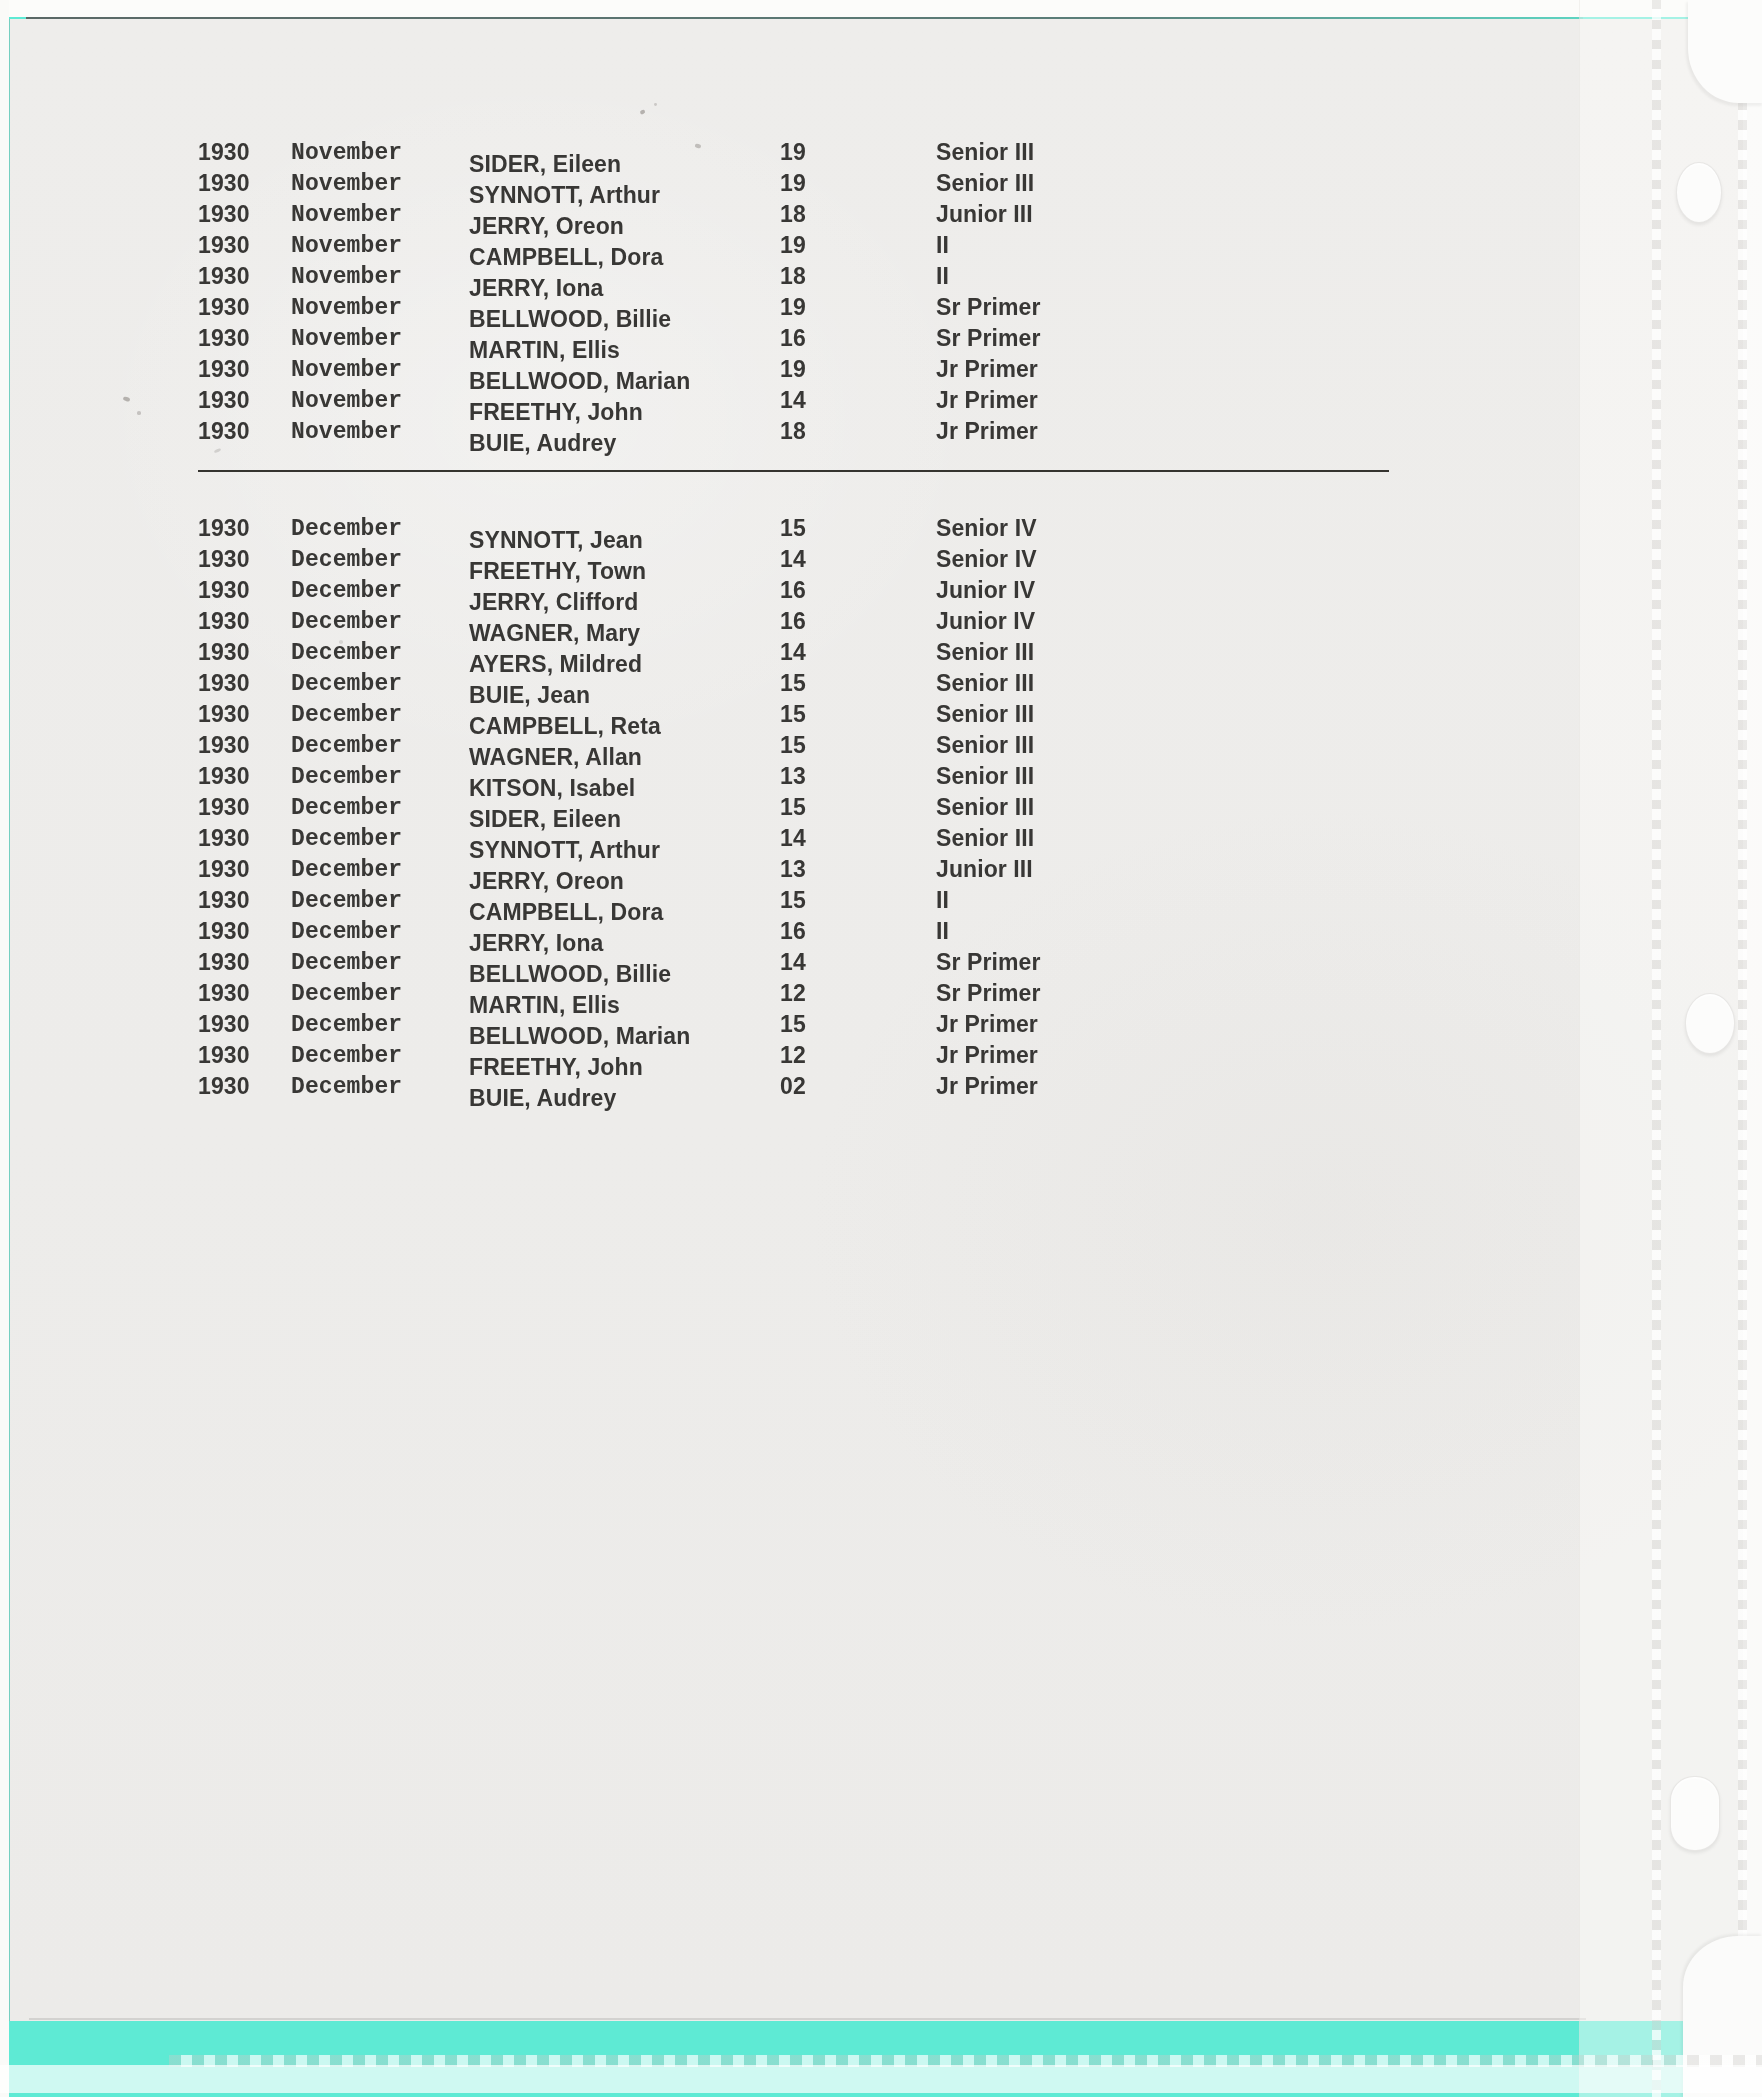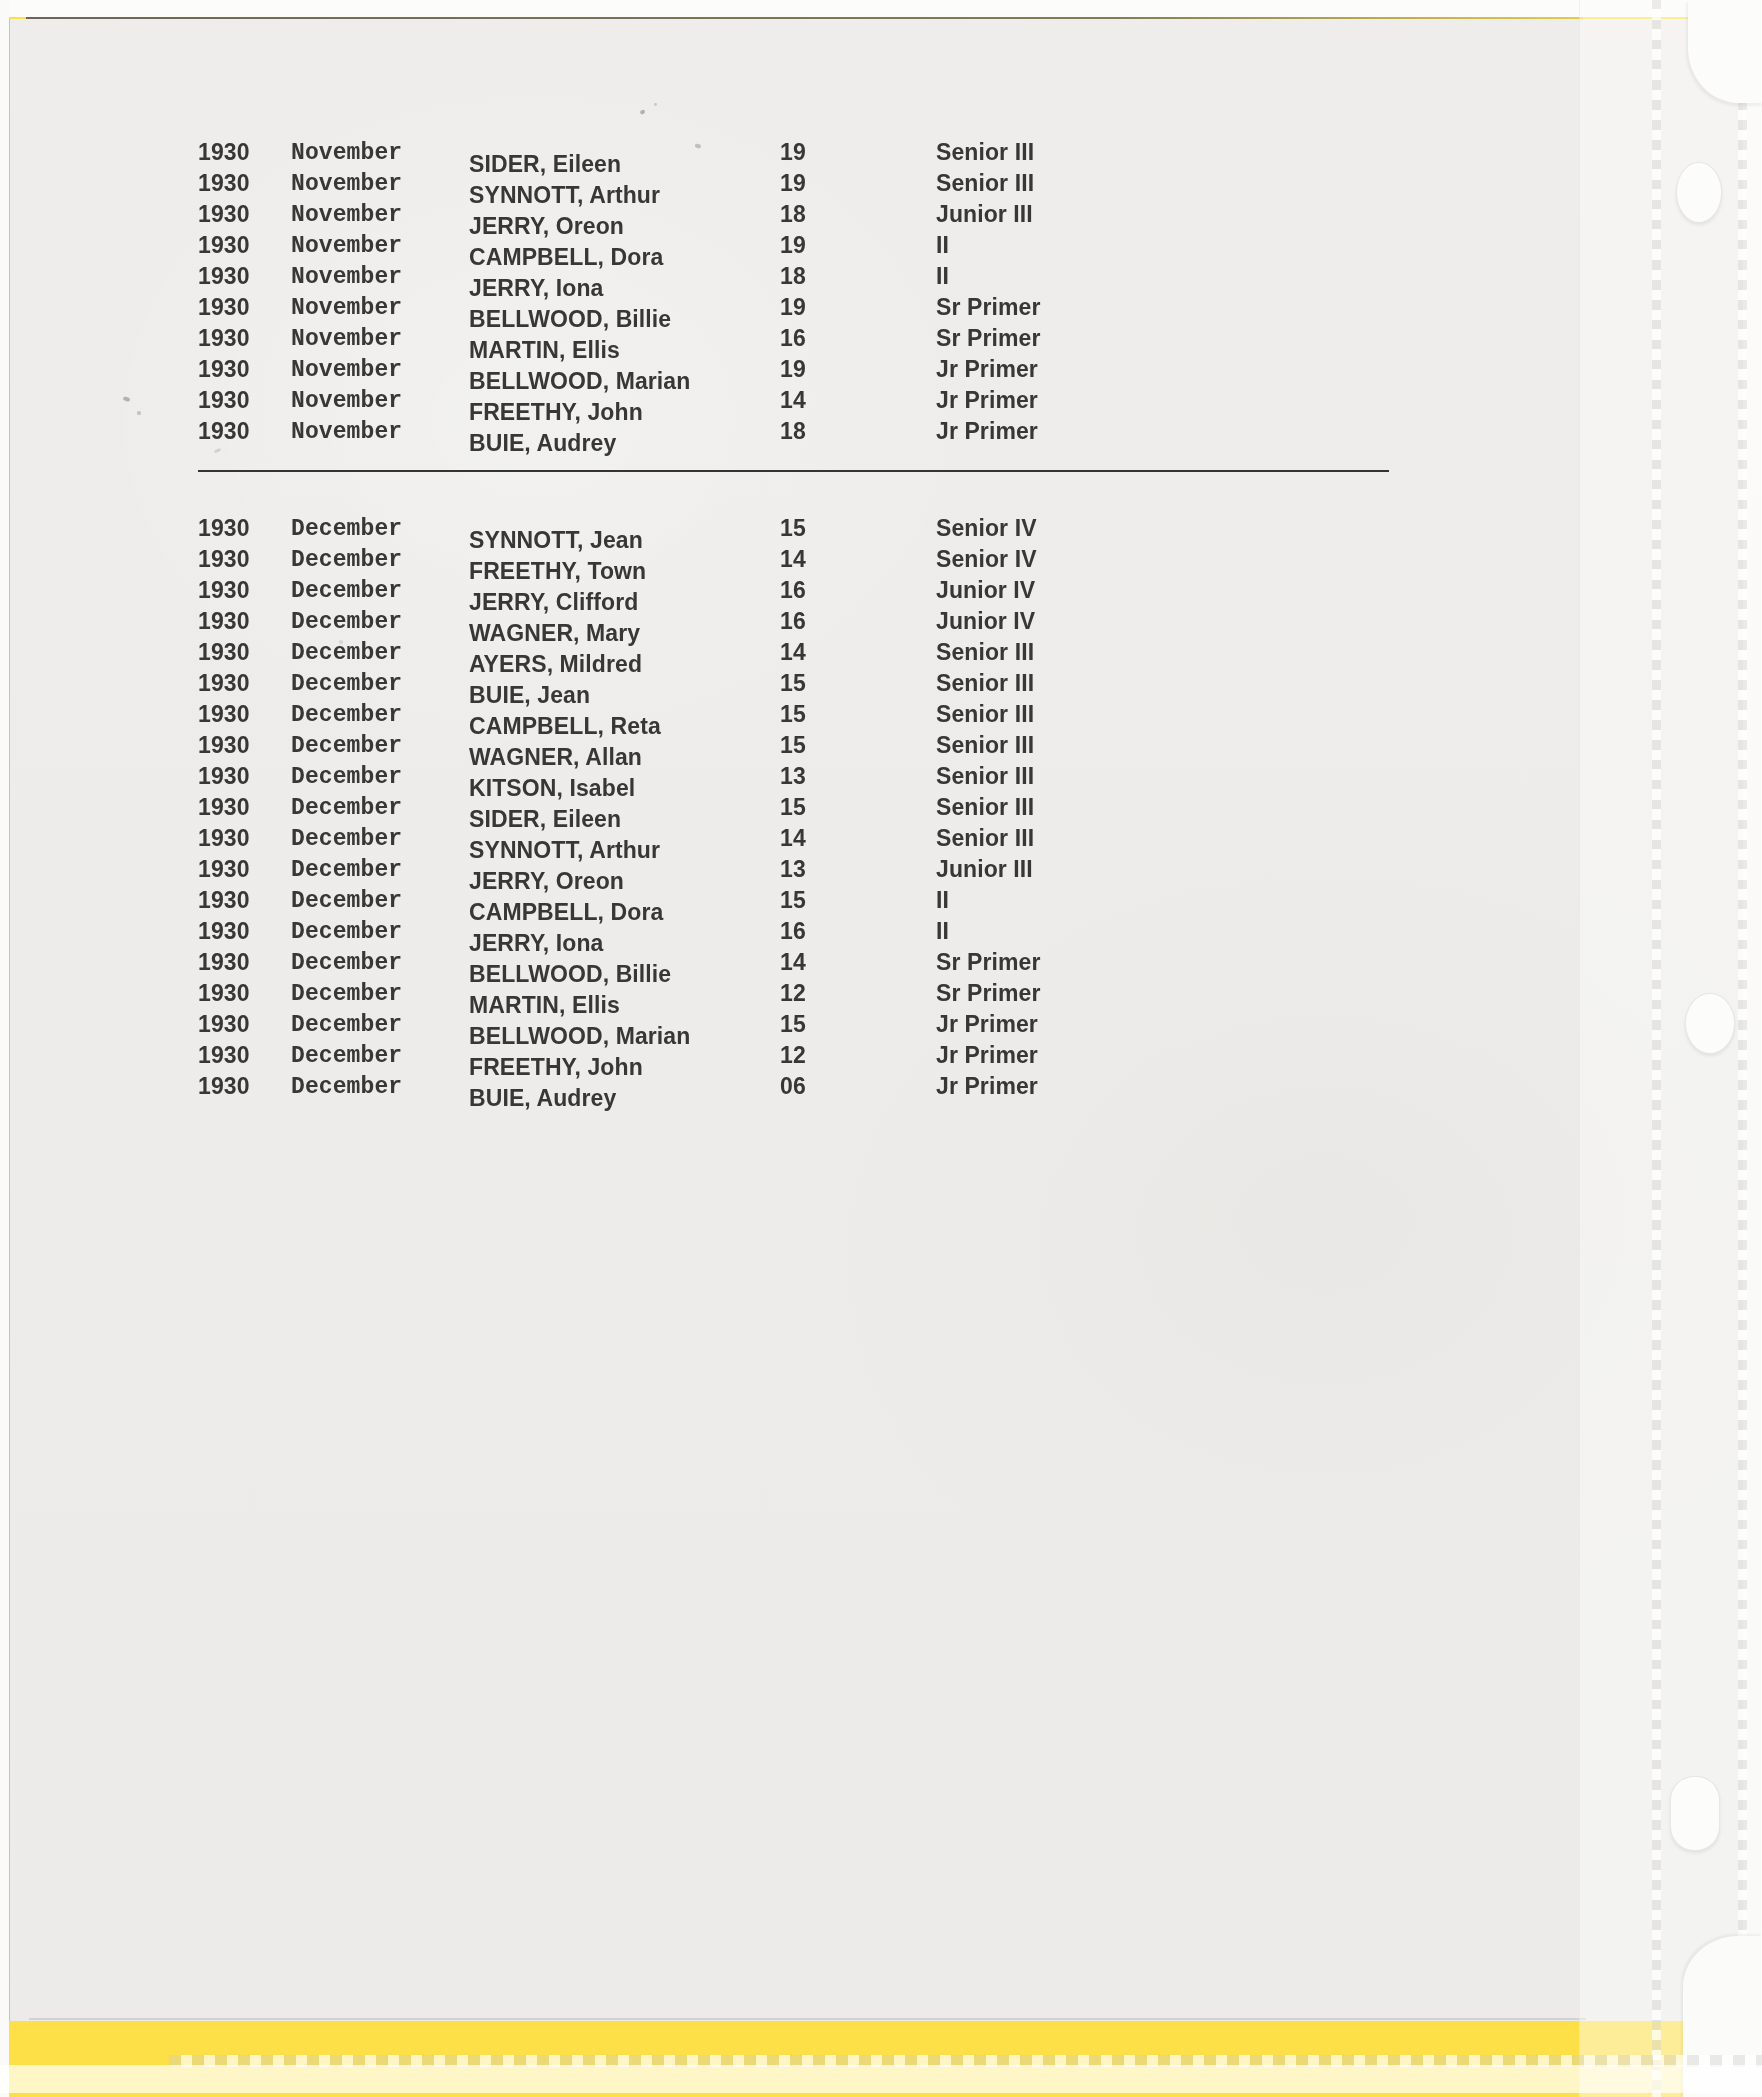--- a/index.html
+++ b/index.html
@@ -1,19 +1,19 @@
 <!DOCTYPE html>
 <html style="font-size:11.8px"><head>
 <meta charset="utf-8">
 <style>
   html,body{margin:0;padding:0;background:#e8e7e5;}
   .scan{
     position:relative;
     width:1763px;height:2097px;
-    background:#fde047;
+    background:#5eead4;
     overflow:hidden;
     font-family:"Liberation Sans",sans-serif;
   }
   
   .paper{
     position:absolute;left:10.3px;top:19px;width:1752px;height:2002px;
     background:
       radial-gradient(ellipse 661px 514px at 30% 20%, rgba(255,255,255,0.25), rgba(255,255,255,0) 70%),
       radial-gradient(ellipse 734px 588px at 75% 60%, rgba(222,220,217,0.25), rgba(255,255,255,0) 70%),
       linear-gradient(180deg,#eeedeb 0%,#edecea 55%,#ecebe9 100%);
@@ -334,21 +334,21 @@
         <span class="cell col-year">1930</span>
         <span class="cell col-month">December</span>
         <span class="cell col-name">FREETHY, John</span>
         <span class="cell col-days">12</span>
         <span class="cell col-grade">Jr Primer</span>
       </div>
       <div class="row">
         <span class="cell col-year">1930</span>
         <span class="cell col-month">December</span>
         <span class="cell col-name">BUIE, Audrey</span>
-        <span class="cell col-days">06</span>
+        <span class="cell col-days">02</span>
         <span class="cell col-grade">Jr Primer</span>
       </div>
     </div>
 
 
   <div class="protector"></div>
   <div class="right-band"></div>
   <div class="seam seam-left"></div>
   <div class="seam seam-right"></div>
   <div class="notch-top"></div>

